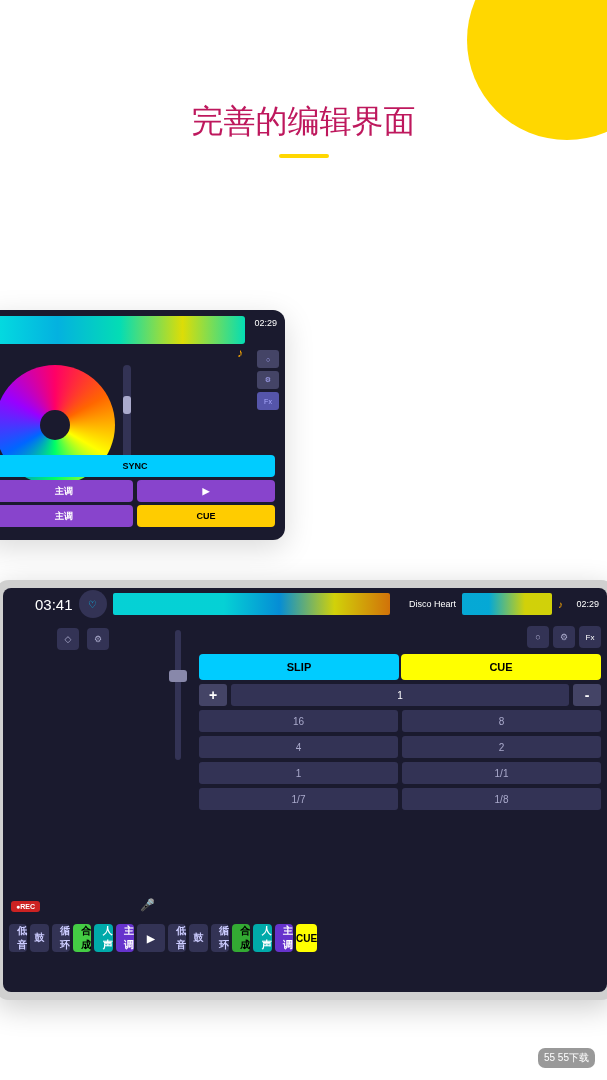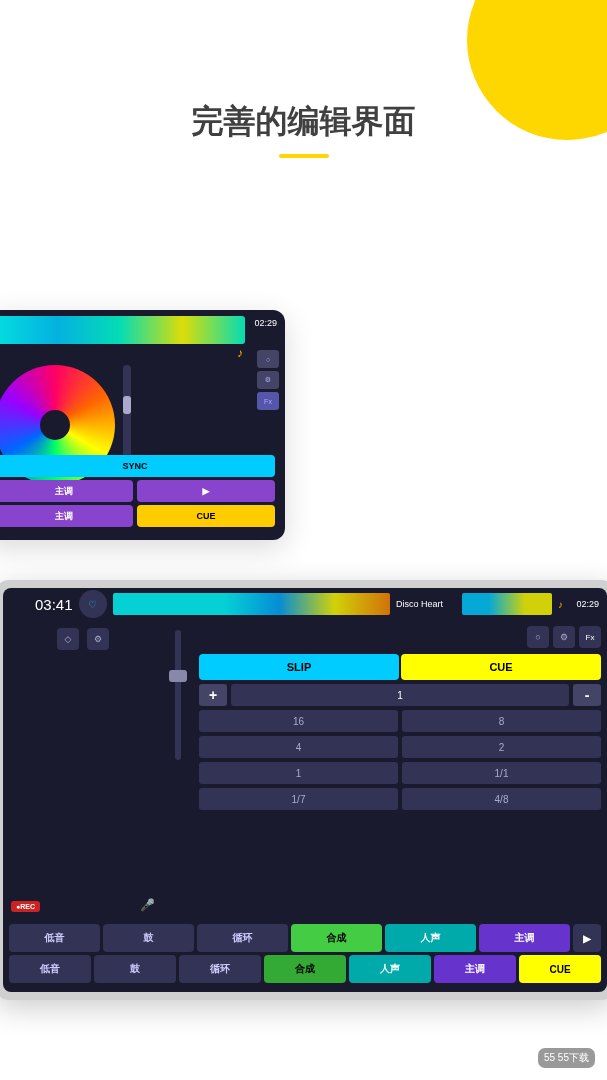--- a/index.html
+++ b/index.html
@@ -29,22 +29,22 @@
       position: absolute;
       top: 100px;
       left: 0;
       right: 0;
       z-index: 1;
     }
 
     .headline {
       text-align: center;
       font-size: 32px;
-      font-weight: 700;
-      color: #404040;
+      font-weight: 400;
+      color: #be185d;
       margin-bottom: 10px;
     }
 
     .subtitle {
       text-align: center;
       font-size: 16px;
       color: #555555;
       margin-bottom: 14px;
     }
 
@@ -263,21 +263,21 @@
       align-items: center;
       justify-content: center;
       color: #00ccff;
       font-size: 10px;
     }
 
     .track-name {
       color: #ffffff;
       font-size: 9px;
       min-width: 60px;
-      text-align: left;
+      text-align: right;
     }
 
     .time-right {
       color: #ffffff;
       font-size: 9px;
       min-width: 30px;
       text-align: right;
     }
 
     .music-note-bottom {
@@ -487,21 +487,21 @@
       align-items: center;
       justify-content: center;
       color: #aaaacc;
       font-size: 10px;
     }
 
     
     .bottom-btns {
       height: 72px;
       display: flex;
-      flex-direction: column;
+      flex-direction: row;
       gap: 3px;
       padding: 4px 6px;
       text-align: right;
     }
 
     .btn-row-bottom {
       display: flex;
       gap: 3px;
     }
 
@@ -642,21 +642,21 @@
         <div class="grid-row">
           <div class="grid-cell">4</div>
           <div class="grid-cell">2</div>
         </div>
         <div class="grid-row">
           <div class="grid-cell">1</div>
           <div class="grid-cell">1/1</div>
         </div>
         <div class="grid-row">
           <div class="grid-cell">1/7</div>
-          <div class="grid-cell">4/8</div>
+          <div class="grid-cell">1/8</div>
         </div>
       </div>
 
     </div>
 
     <div class="bottom-btns">
 
       <div class="btn-row-bottom">
         <div class="b-btn dark">低音</div>
         <div class="b-btn dark">鼓</div>

